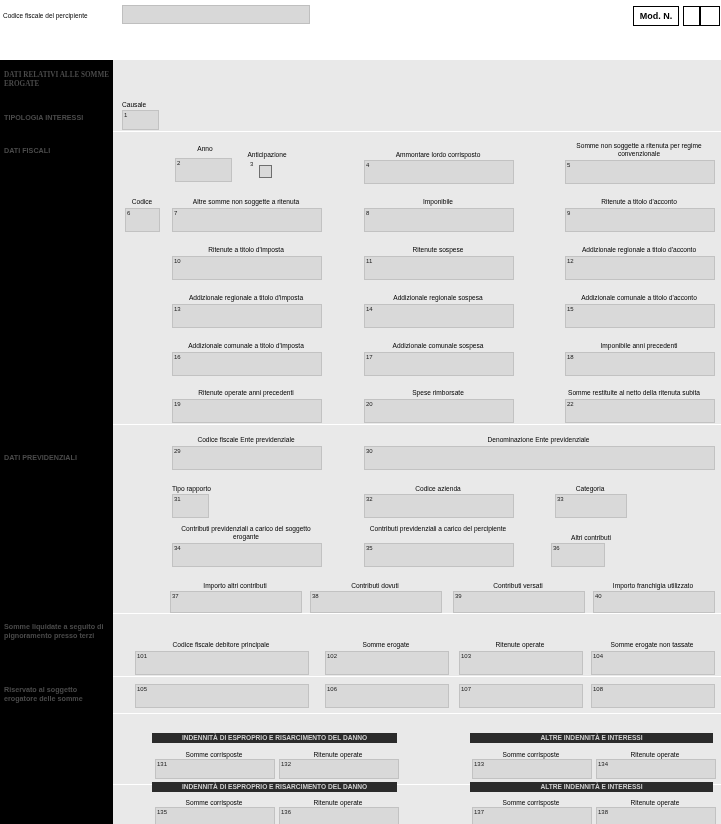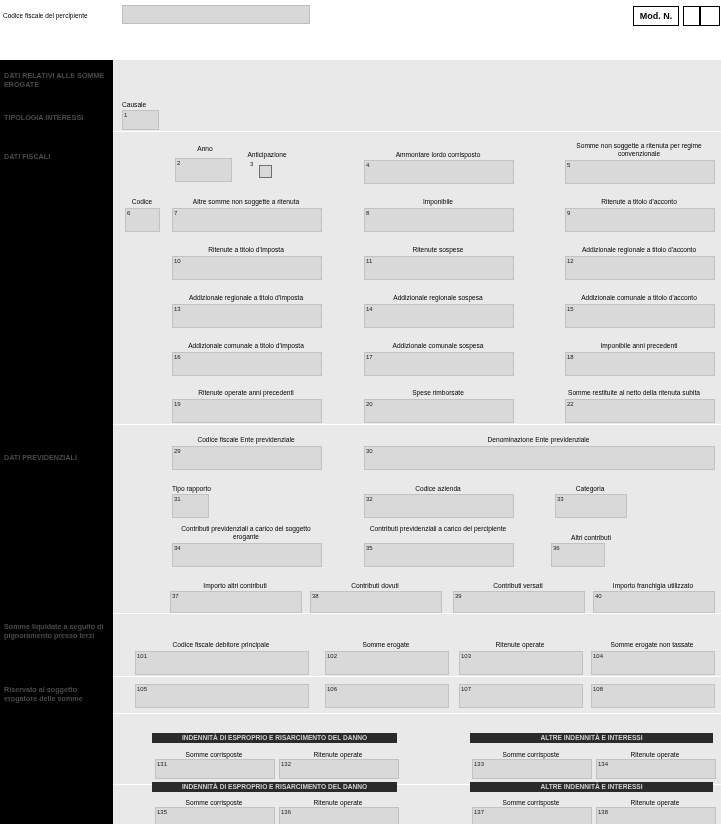--- a/index.html
+++ b/index.html
@@ -56,23 +56,23 @@
   <div class="topbar">
     <div class="cf-label">Codice fiscale del percipiente</div>
     <div class="cf-box"></div>
     <div class="mod-box">Mod. N.</div>
     <div class="mod-small1"></div>
     <div class="mod-small2"></div>
   </div>
 
 
   <div class="leftcol">
-    <div class="sect-label" style="top:11px;">DATI RELATIVI ALLE SOMME EROGATE</div>
+    <div class="sect-label" style="top:11px;font-family:Liberation Serif, serif;">DATI RELATIVI ALLE SOMME EROGATE</div>
     <div class="sect-label" style="top:53px;">TIPOLOGIA INTERESSI</div>
-    <div class="sect-label" style="top:92px;">DATI FISCALI</div>
+    <div class="sect-label" style="top:86px;">DATI FISCALI</div>
     <div class="sect-label" style="top:393px;">DATI PREVIDENZIALI</div>
     <div class="sect-label" style="top:562px;">Somme liquidate a seguito di pignoramento presso terzi</div>
     <div class="sect-label" style="top:625px;">Riservato al soggetto erogatore delle somme</div>
   </div>
 
   <div class="panel"></div>
 
   <div class="hr" style="top:131px;"></div>
   <div class="hr" style="top:424px;"></div>
   <div class="hr" style="top:613px;"></div>

